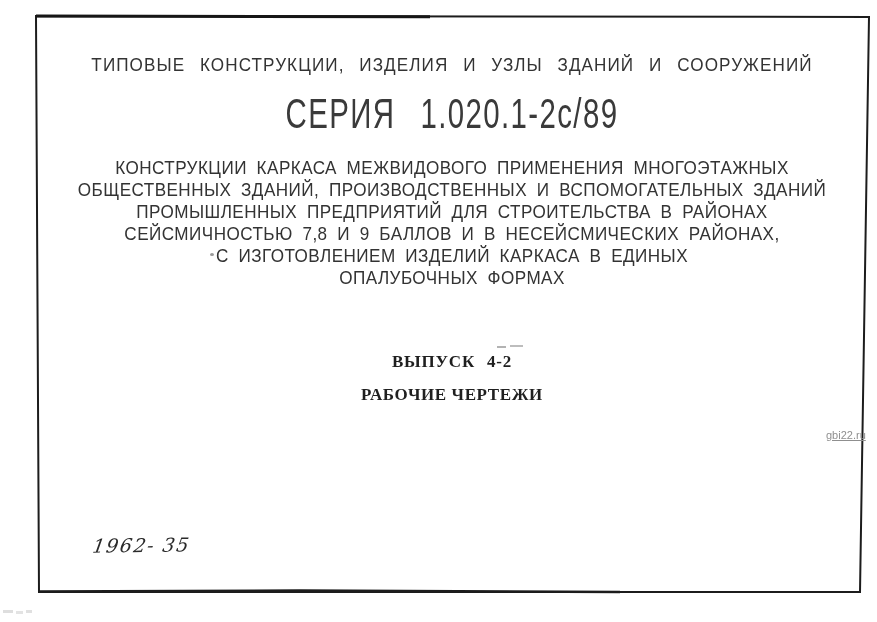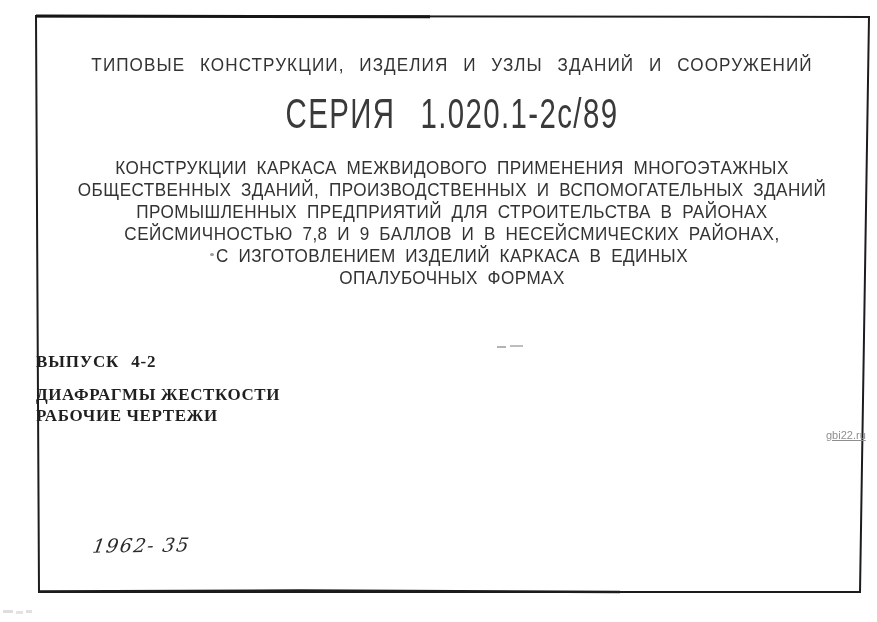--- a/index.html
+++ b/index.html
@@ -59,20 +59,21 @@
     transform: scaleX(0.9);
     z-index: 2;
   }
   .description div { white-space: nowrap; }
 
   
   .serif-block {
     font-family: "Liberation Serif", serif;
     font-weight: bold;
     color: #1f1f1f;
+    text-align: center;
     white-space: nowrap;
     z-index: 2;
   }
   .issue-label {
     left: 36px; top: 352px; width: 832px;
     font-size: 17px;
     letter-spacing: 0.8px;
     word-spacing: 7px;
   }
   .subtitle {
@@ -132,21 +133,20 @@
   <div>ОБЩЕСТВЕННЫХ ЗДАНИЙ, ПРОИЗВОДСТВЕННЫХ И ВСПОМОГАТЕЛЬНЫХ ЗДАНИЙ</div>
   <div>ПРОМЫШЛЕННЫХ ПРЕДПРИЯТИЙ ДЛЯ СТРОИТЕЛЬСТВА В РАЙОНАХ</div>
   <div>СЕЙСМИЧНОСТЬЮ 7,8 И 9 БАЛЛОВ И В НЕСЕЙСМИЧЕСКИХ РАЙОНАХ,</div>
   <div>С ИЗГОТОВЛЕНИЕМ ИЗДЕЛИЙ КАРКАСА В ЕДИНЫХ</div>
   <div>ОПАЛУБОЧНЫХ ФОРМАХ</div>
 </div>
 
 <div class="abs serif-block issue-label">ВЫПУСК 4-2</div>
 
 <div class="abs serif-block subtitle">
-  <div>ДИАФРАГМЫ ЖЕСТКОСТИ</div>
   <div>РАБОЧИЕ ЧЕРТЕЖИ</div>
 </div>
 
 <div class="abs handwritten">1962- 35</div>
 
 <div class="abs watermark">gbi22.ru</div>
 
 <div class="abs artifact dash-a"></div>
 <div class="abs artifact dash-b"></div>
 <div class="abs artifact dot-line5"></div>

